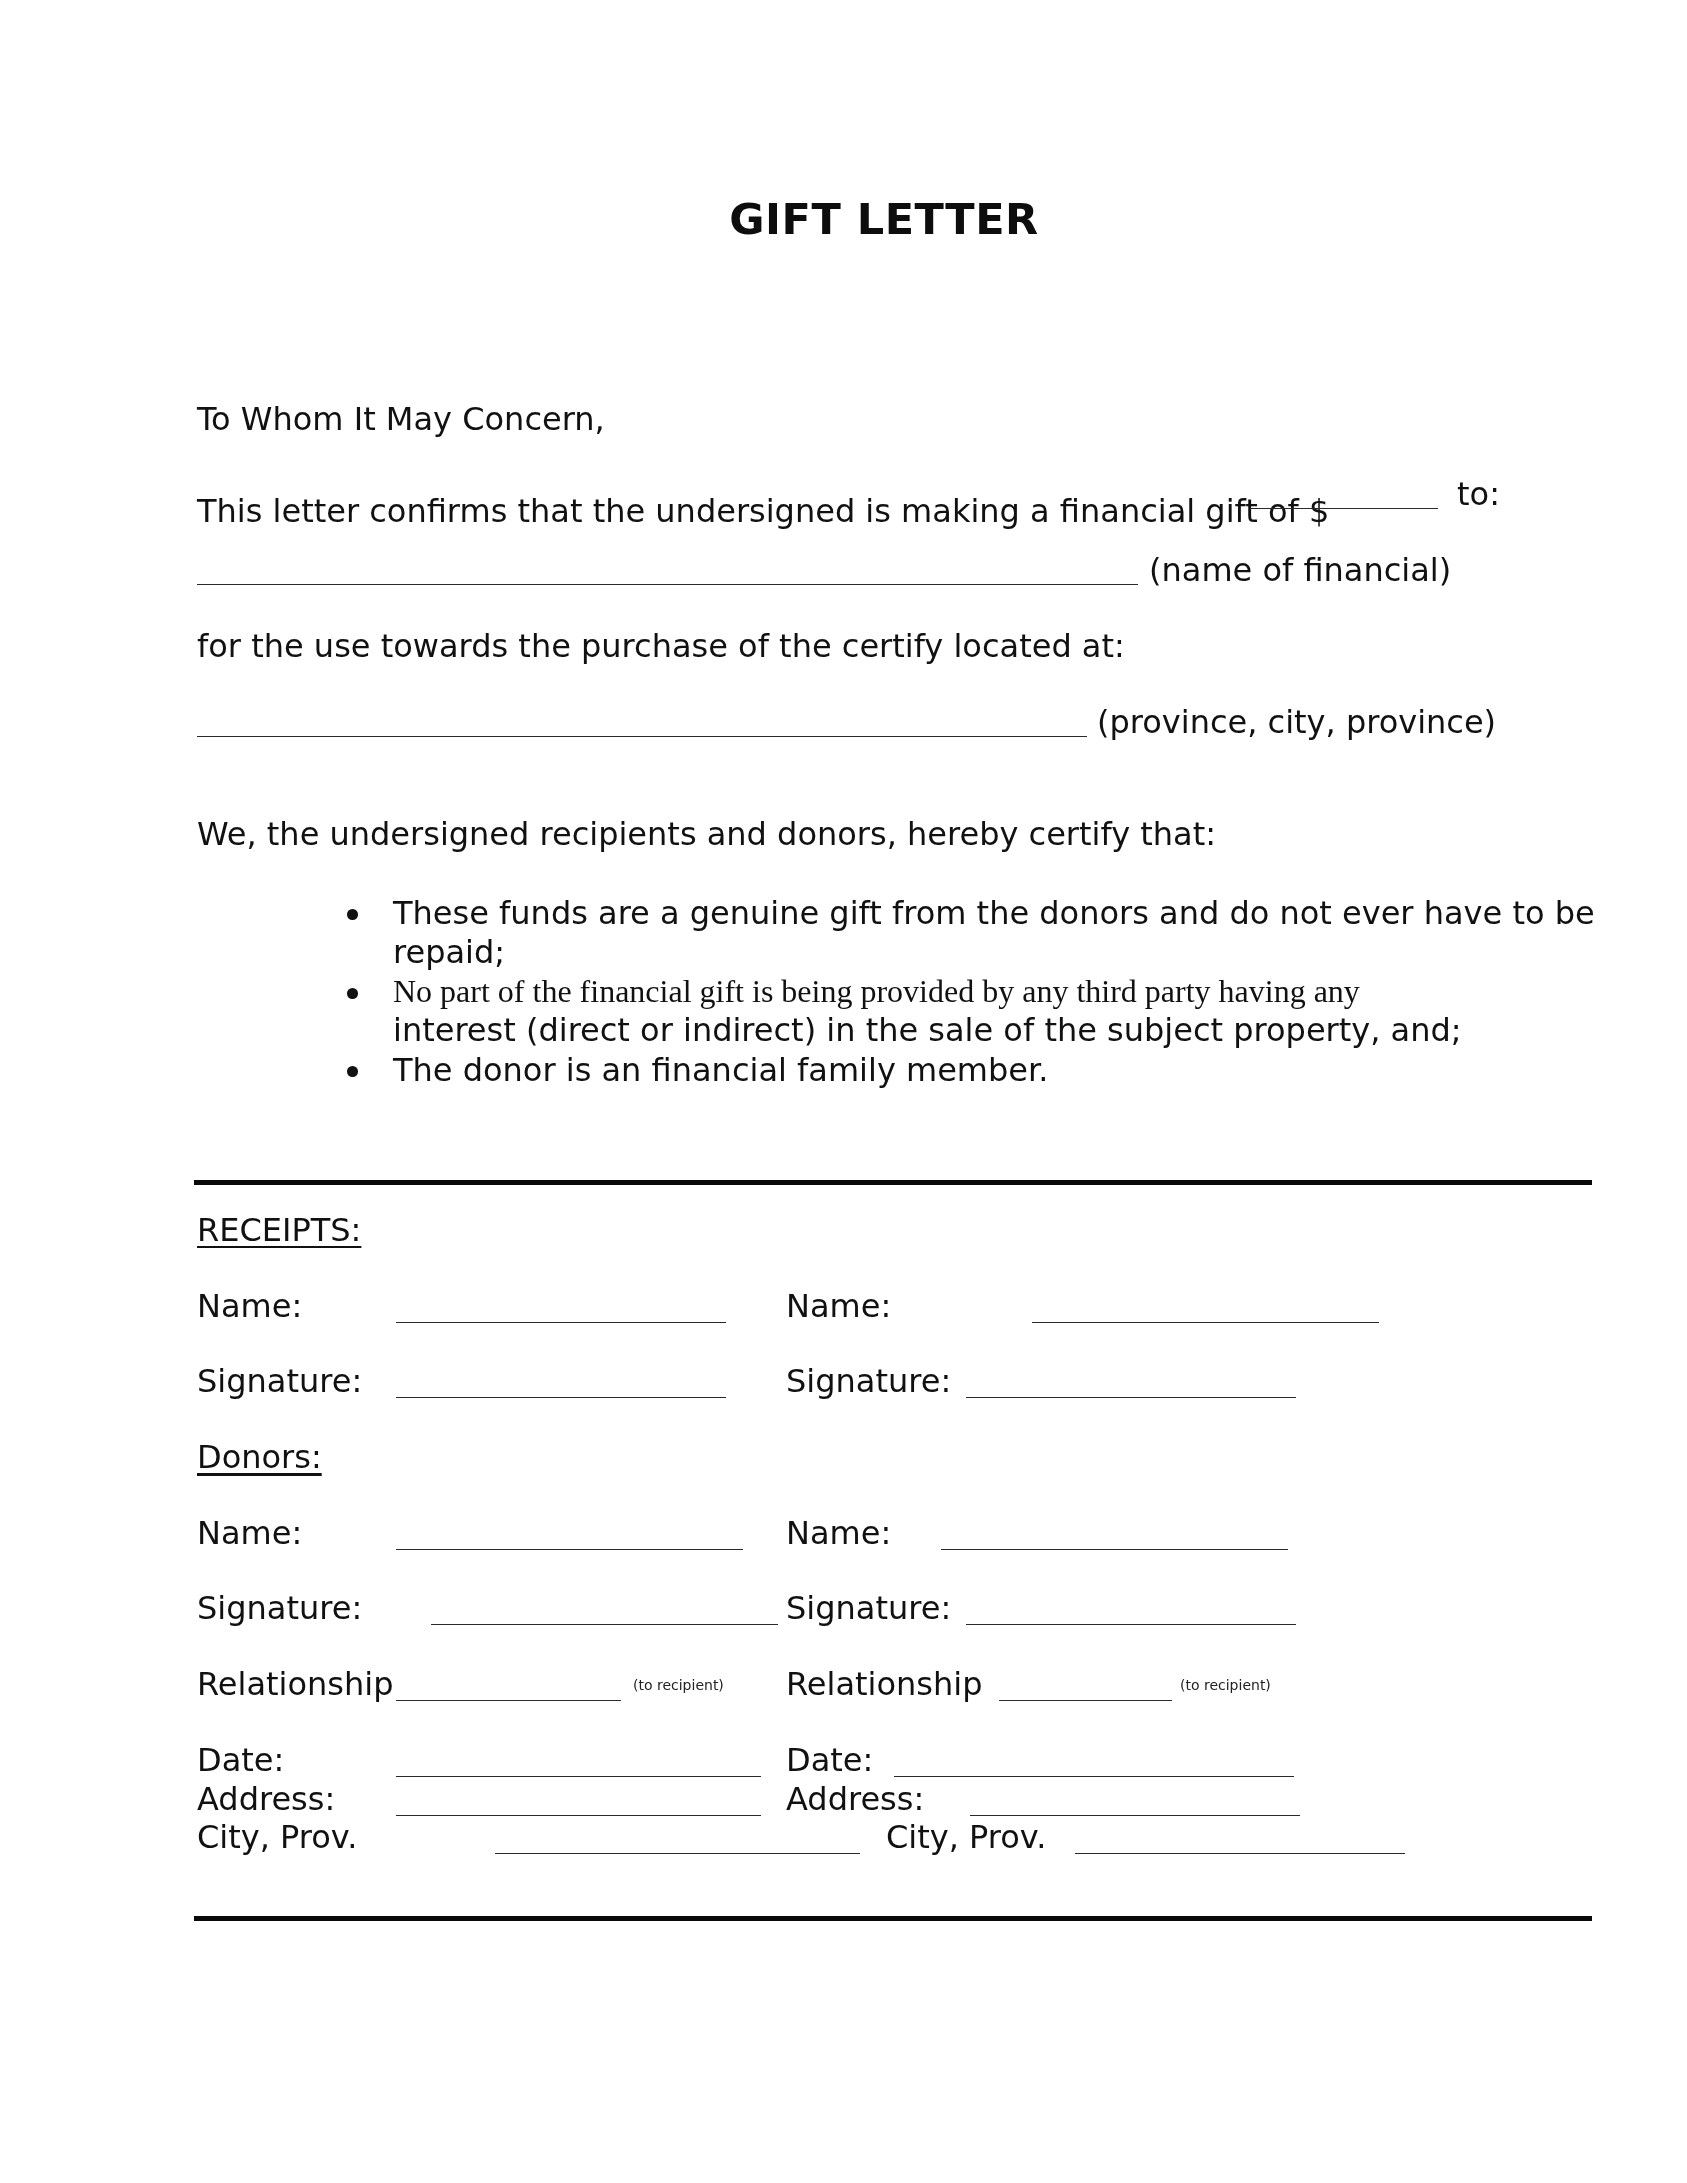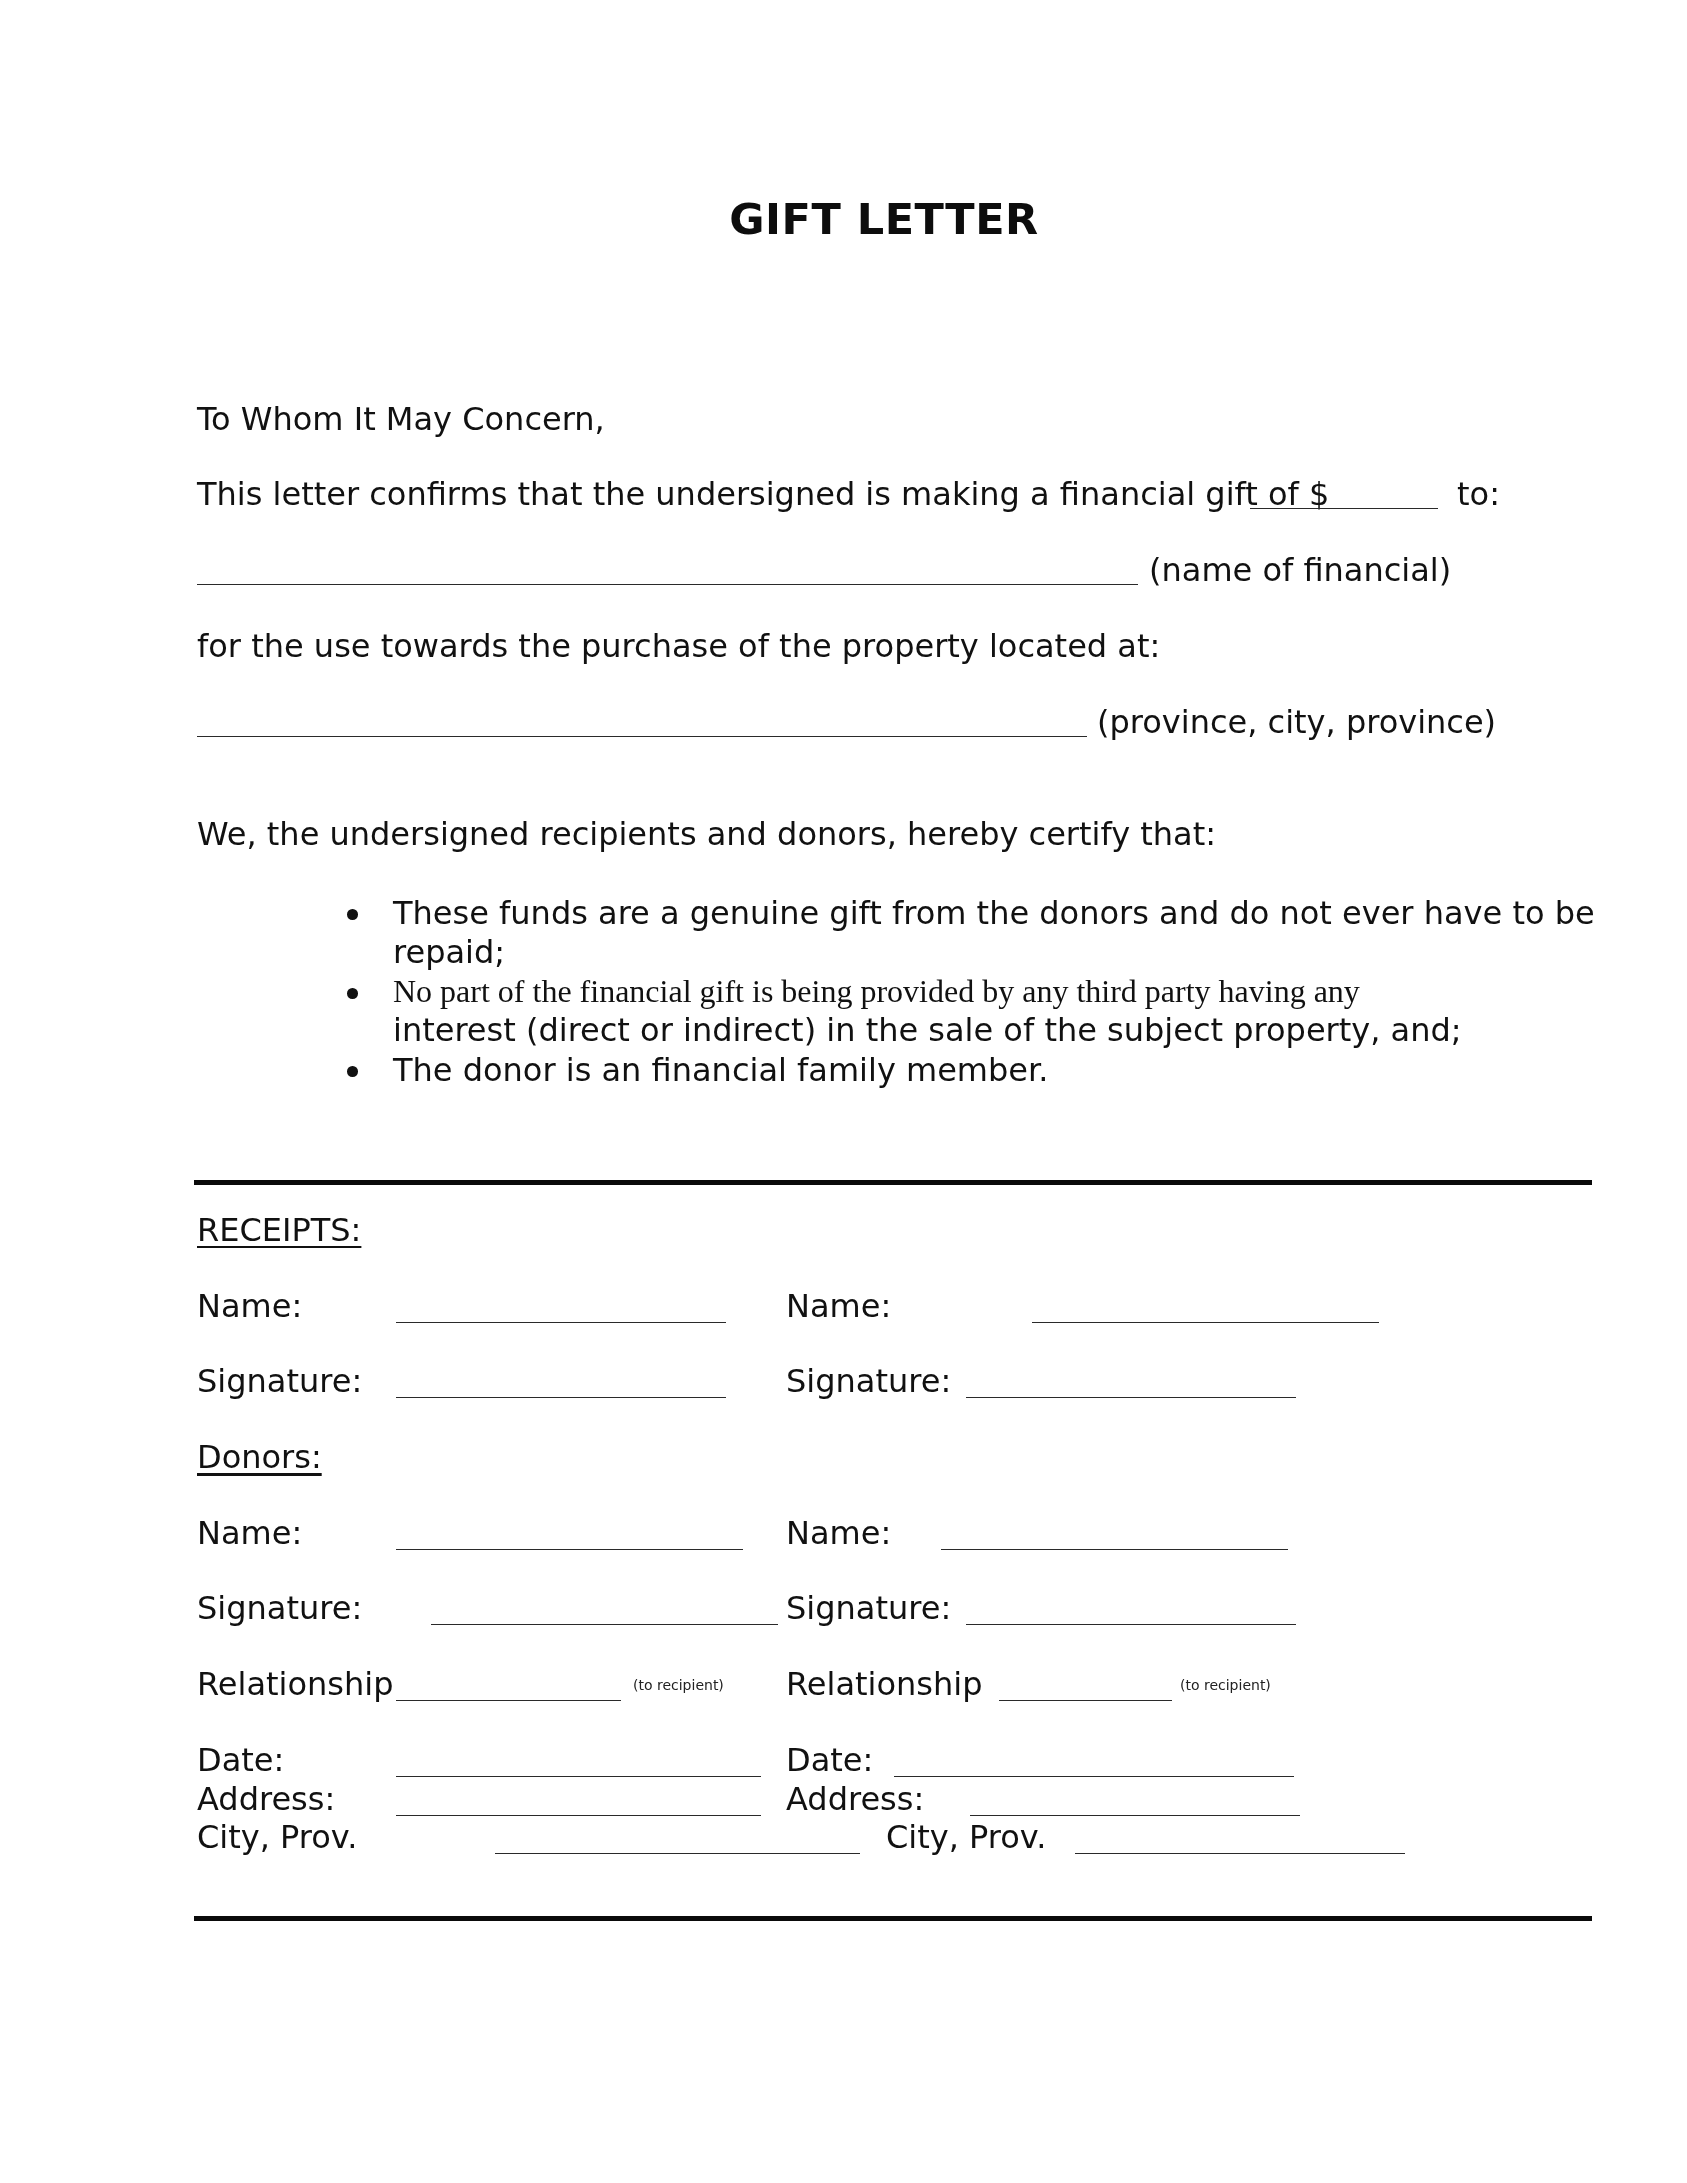--- a/index.html
+++ b/index.html
@@ -25,28 +25,28 @@
       position: absolute; width: 10.7px; height: 10.7px; border-radius: 50%; background: #111;
     }
   </style>
 </head>
 <body>
 
 <div class="abs title">GIFT LETTER</div>
 
 <div class="abs txt" style="left:197px; top:400px;">To Whom It May Concern,</div>
 
-<div class="abs txt" style="left:197px; top:475px;text-align:center;">This letter confirms that the undersigned is making a financial gift of $</div>
+<div class="abs txt" style="left:197px; top:492px;text-align:center;">This letter confirms that the undersigned is making a financial gift of $</div>
 <div class="blank" style="left:1250px; width:188px; top:508px;"></div>
 <div class="abs txt" style="left:1457px; top:475px;">to:</div>
 
 <div class="blank" style="left:197px; width:941px; top:584px;"></div>
 <div class="abs txt" style="left:1149px; top:551px;">(name of financial)</div>
 
-<div class="abs txt" style="left:197px; top:627px;">for the use towards the purchase of the property located at:</div>
+<div class="abs txt" style="left:197px; top:627px;">for the use towards the purchase of the certify located at:</div>
 
 <div class="blank" style="left:197px; width:890px; top:736px;"></div>
 <div class="abs txt" style="left:1097px; top:703px;">(province, city, province)</div>
 
 <div class="abs txt" style="left:197px; top:815px;">We, the undersigned recipients and donors, hereby certify that:</div>
 
 <div>
   <div>
     <div class="bullet-dot" style="left:347px; top:909px;"></div>
     <div class="abs txt" style="left:393px; top:894px;">These funds are a genuine gift from the donors and do not ever have to be</div>

